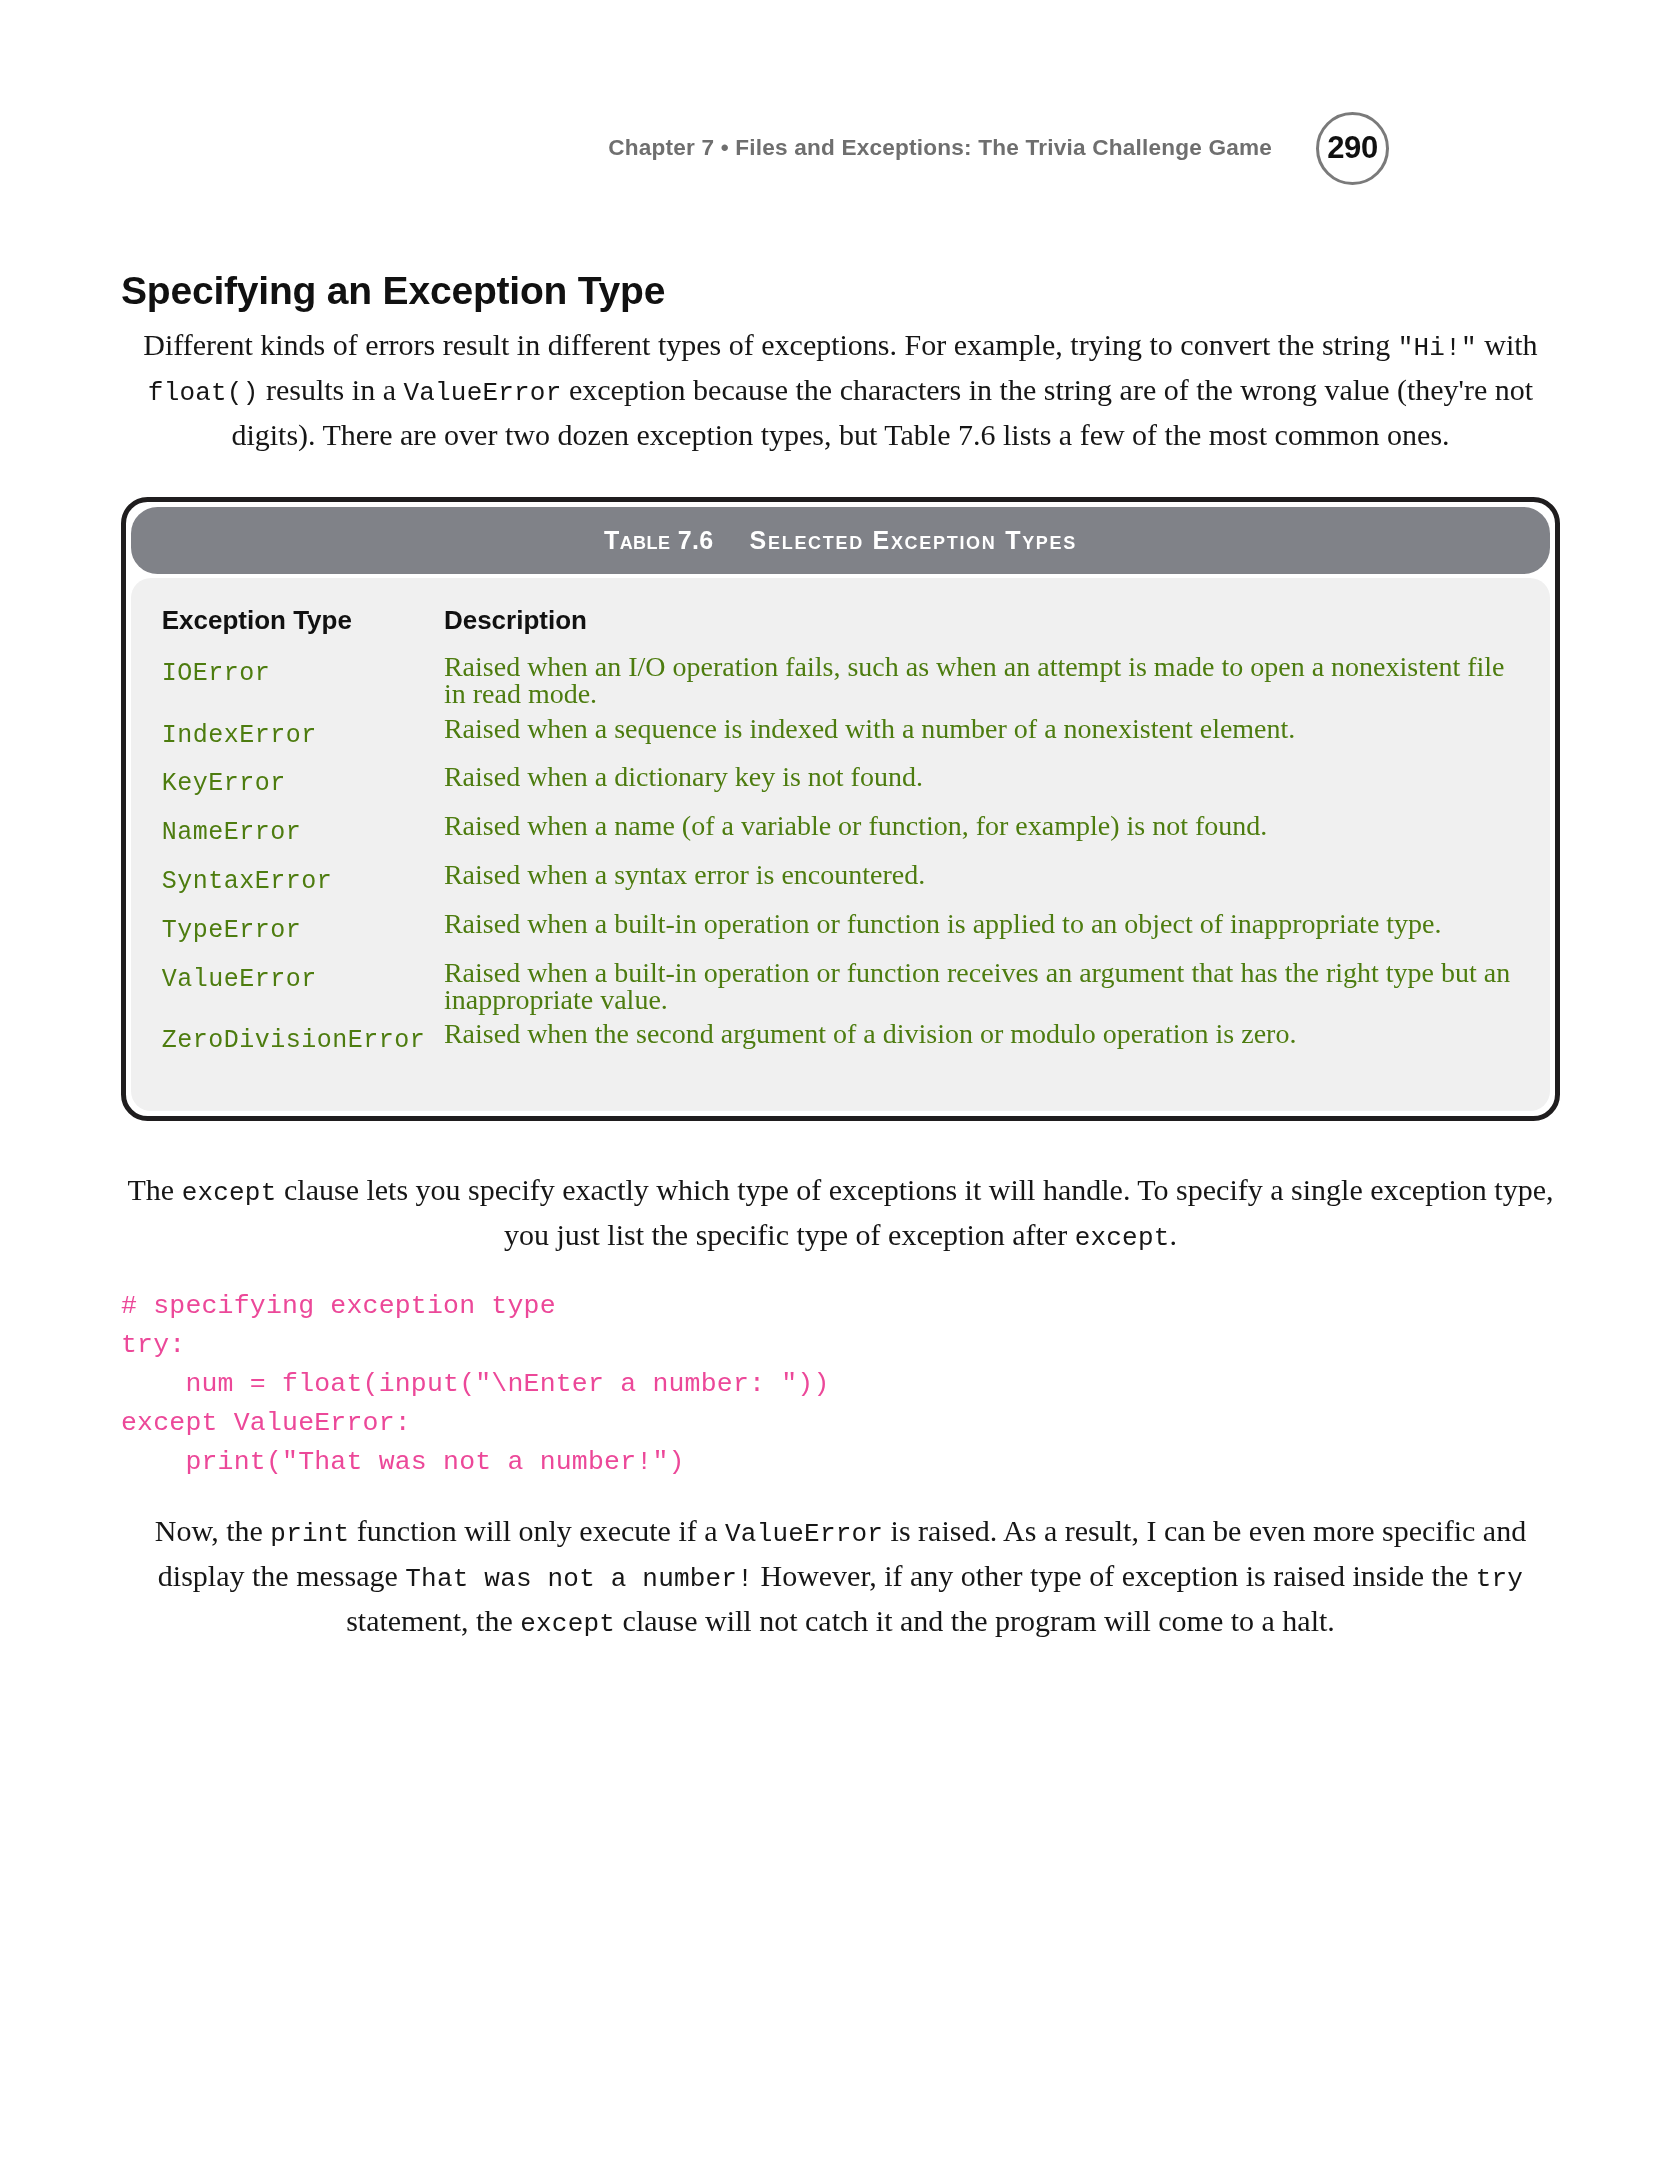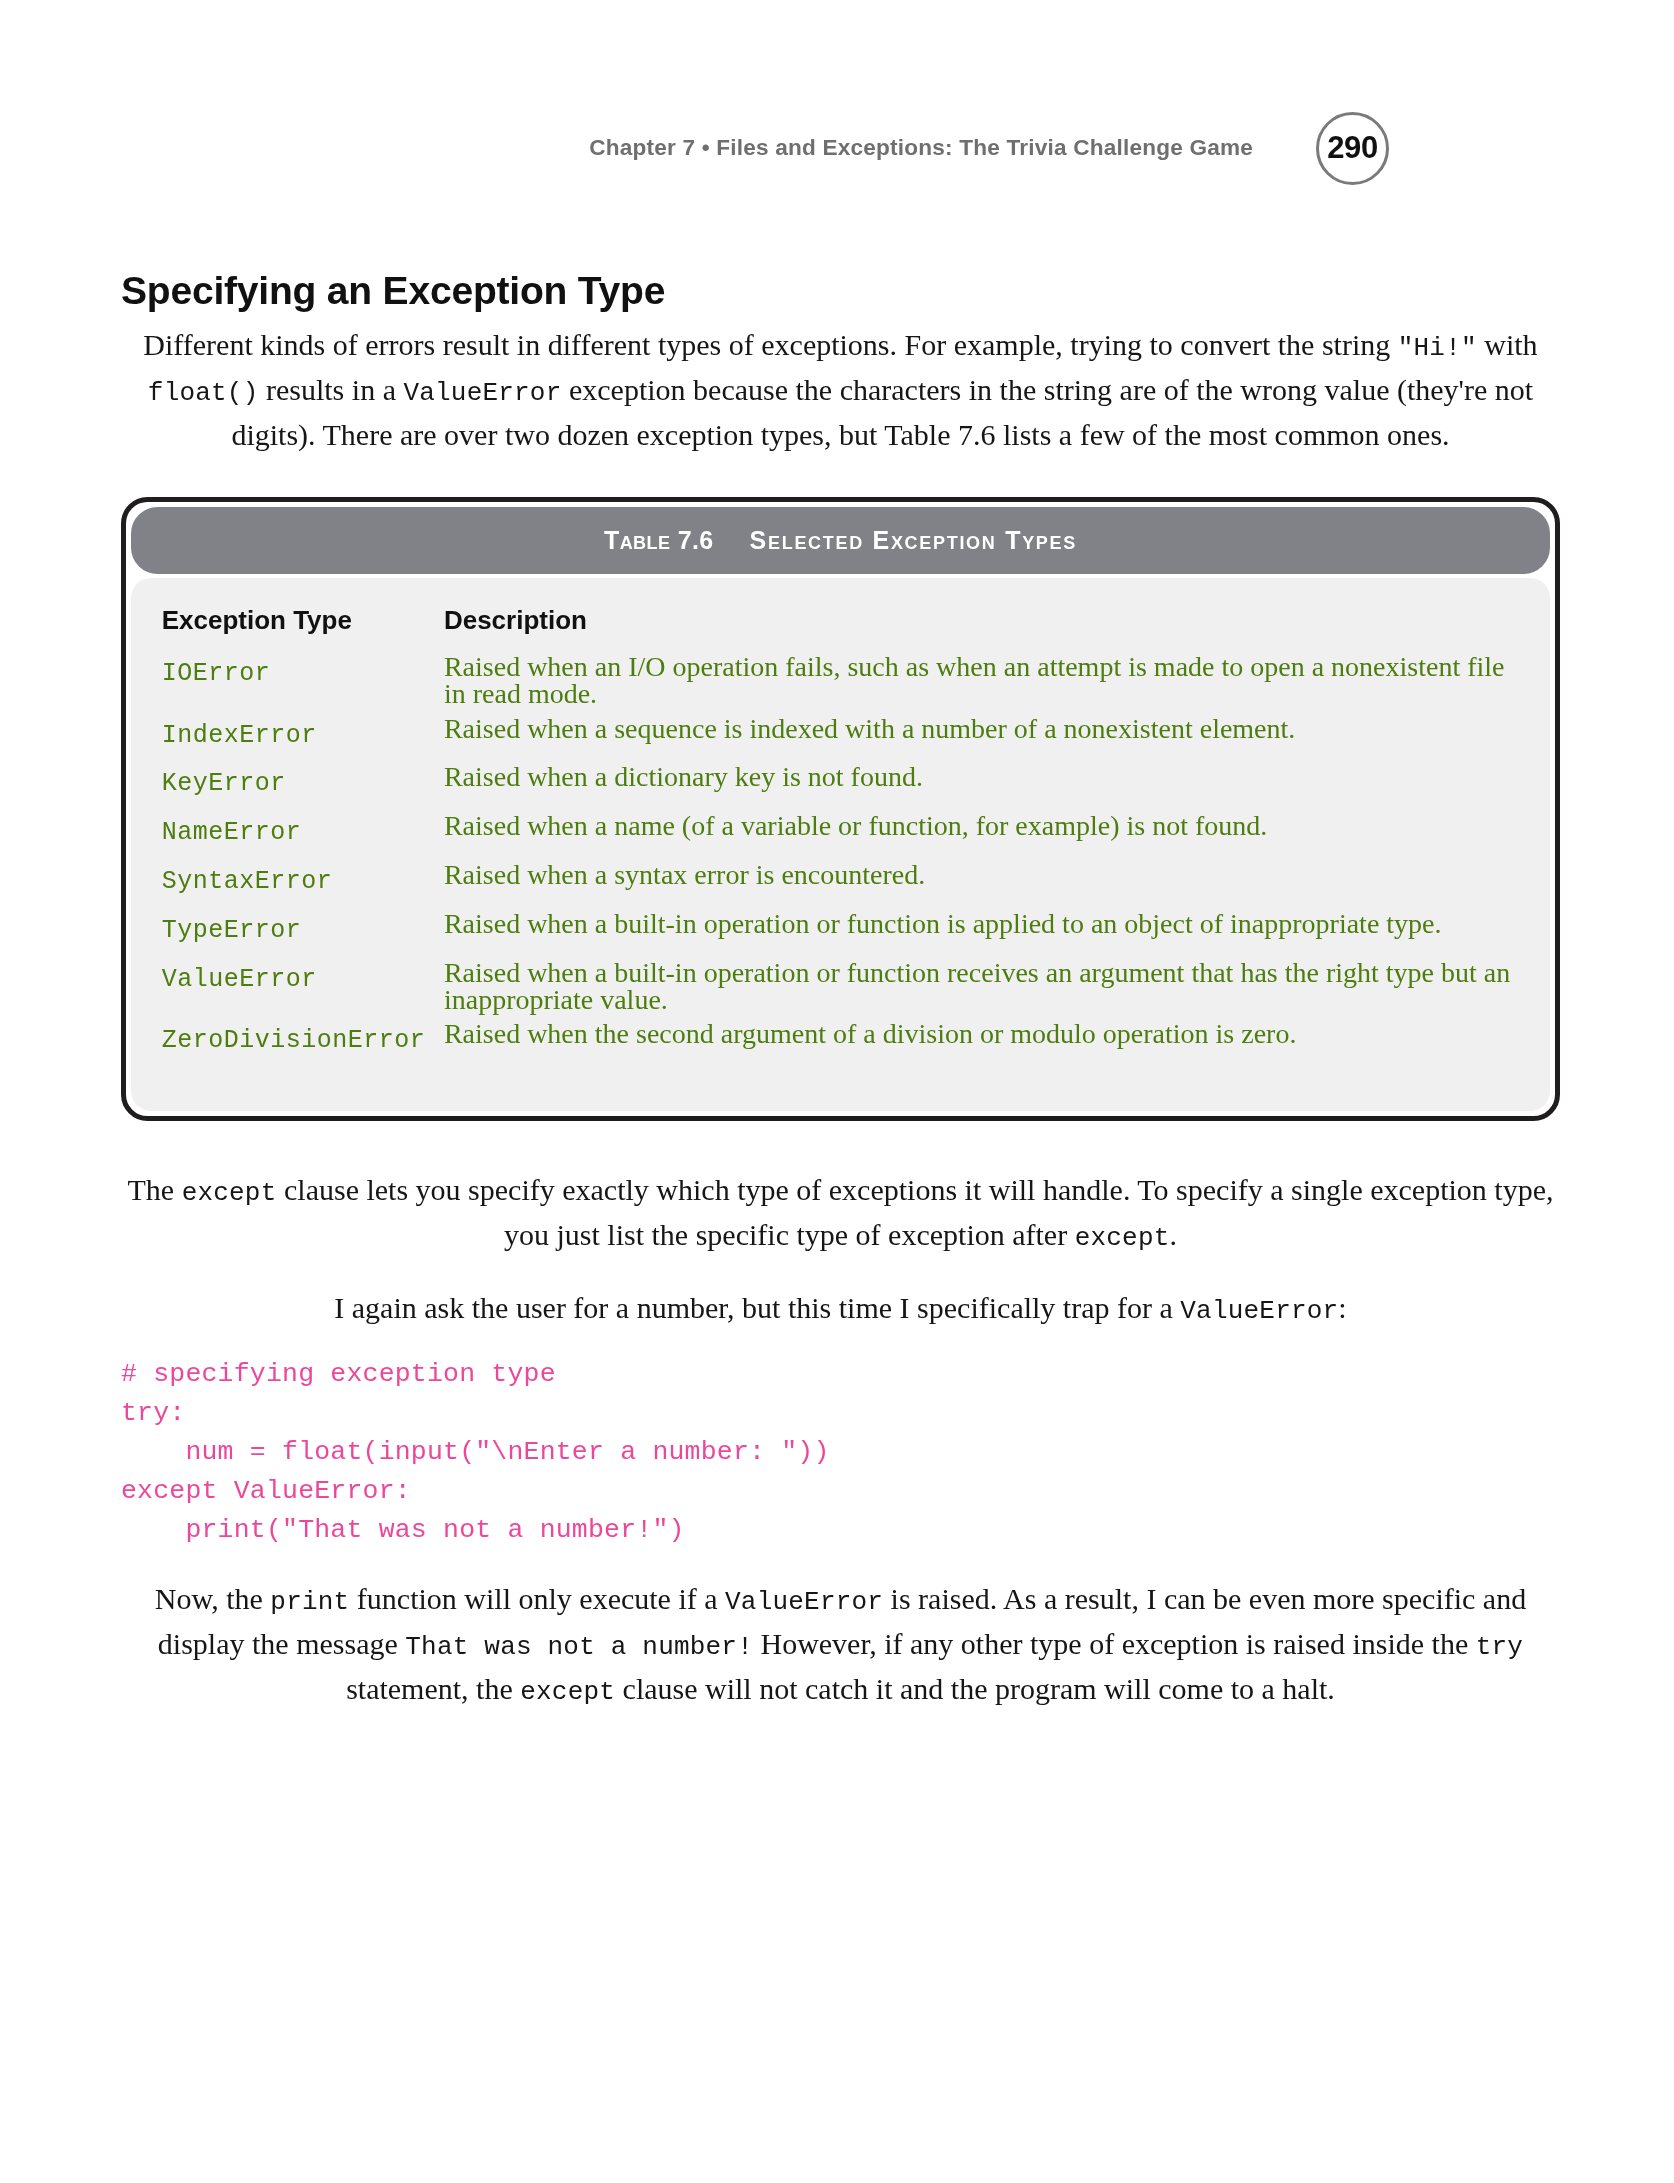--- a/index.html
+++ b/index.html
@@ -21,21 +21,20 @@
     position: absolute;
     top: 109px;
     left: 0;
     width: 1459px;
     height: 78px;
     display: flex;
     align-items: center;
     justify-content: flex-end;
     padding-right: 70px;
     box-sizing: border-box;
-    gap: 19px;
   }
   .rh-title {
     font-family: "Liberation Sans", sans-serif;
     font-weight: bold;
     font-size: 22.6px;
     letter-spacing: 0.2px;
     color: #6f6f6f;
     white-space: nowrap;
   }
   .page-circle {
@@ -241,21 +240,20 @@
             </tr>
           </tbody>
         </table>
       </div>
 
     </div>
   </div>
 
   <p class="body-text"><span>The </span><code class="mono">except</code><span> clause lets you specify exactly which type of exceptions it will handle. To specify a single exception type, you just list the specific type of exception after </span><code class="mono">except</code><span>.</span></p>
 
-  <p class="body-text tight"><span>I again ask the user for a number, but this time I specifically trap for a </span><code class="mono">ValueError</code><span>:</span></p>
 
   <pre class="code-block"># specifying exception type
 try:
     num = float(input("\nEnter a number: "))
 except ValueError:
     print("That was not a number!")</pre>
 
   <p class="body-text"><span>Now, the </span><code class="mono">print</code><span> function will only execute if a </span><code class="mono">ValueError</code><span> is raised. As a result, I can be even more specific and display the message </span><code class="mono">That was not a number!</code><span> However, if any other type of exception is raised inside the </span><code class="mono">try</code><span> statement, the </span><code class="mono">except</code><span> clause will not catch it and the program will come to a halt.</span></p>
 
 </div>

